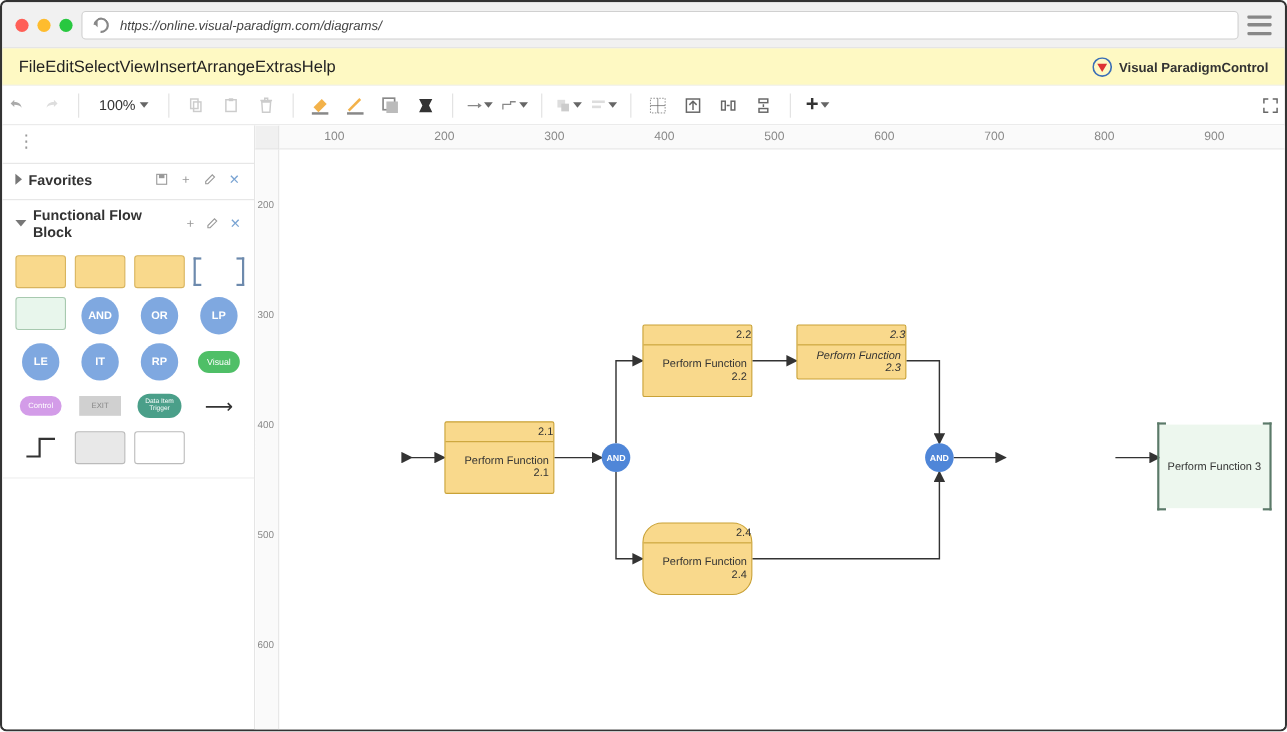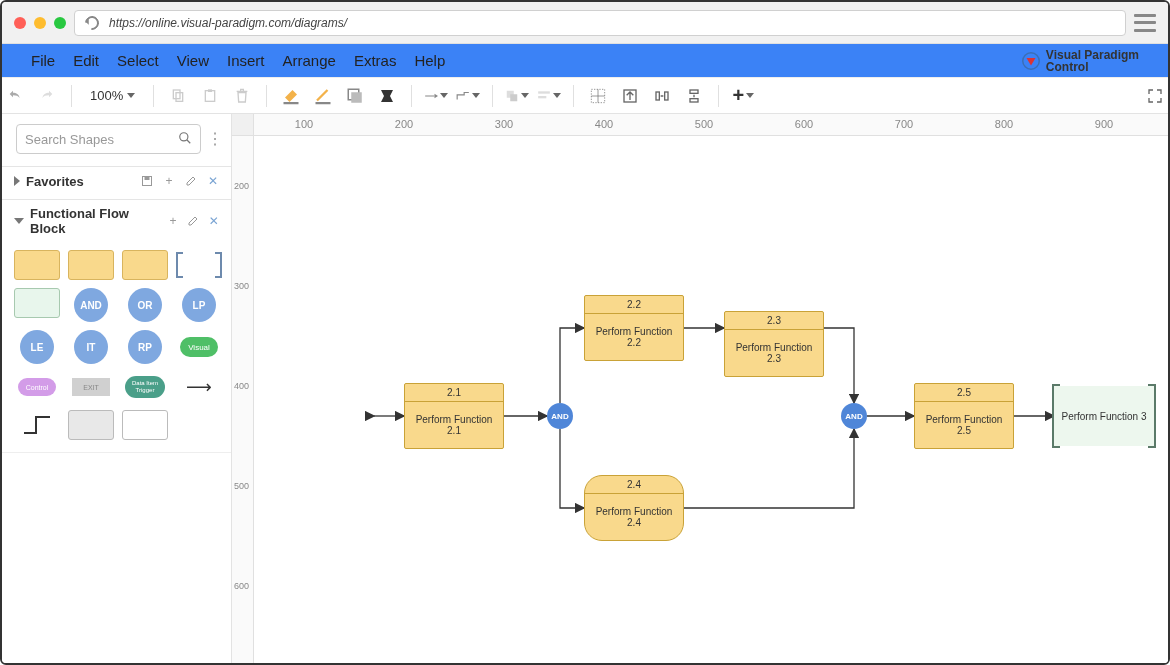--- a/index.html
+++ b/index.html
@@ -13,21 +13,21 @@
   .traffic-lights { display: flex; gap: 8px; }
   .tl { width: 12px; height: 12px; border-radius: 50%; }
   .tl.red { background:#ff5f57; } .tl.yellow{background:#febc2e;} .tl.green{background:#28c840;}
   .addr { flex:1; height:26px; background:#fff; border:1px solid #d0d0d0; border-radius:4px; display:flex; align-items:center; padding:0 10px; gap:10px; font-size:12px; color:#444; }
   .reload-icon { width:14px; height:14px; border:2px solid #888; border-radius:50%; border-left-color:transparent; transform:rotate(-40deg); position:relative; }
   .reload-icon::after { content:""; position:absolute; top:-3px; left:-2px; border:3px solid transparent; border-right-color:#888; transform:rotate(40deg); }
   .hamburger { width:22px; height:18px; display:flex; flex-direction:column; justify-content:space-between; cursor:pointer; }
   .hamburger span{height:3px;background:#888;border-radius:1px;}
 
   
-  .menu-bar { height:34px; background:#3b82f6; display:flex; align-items:center; padding:0 29px; gap:18px; font-size:15px; color:#222; border-bottom:1px solid #eee; }
+  .menu-bar { height:34px; background:#fef9c3; display:flex; align-items:center; padding:0 15px; font-size:15px; color:#222; border-bottom:1px solid #eee; }
   .menu-bar .item { cursor:pointer; }
   .menu-bar .spacer { flex:1; }
   .brand { display:flex; align-items:center; gap:6px; font-size:12px; font-weight:bold; color:#333; line-height:1; }
   .brand-logo { width:18px; height:18px; }
 
   
   .toolbar { height:36px; background:#fff; border-bottom:1px solid #e3e3e3; display:flex; align-items:center; padding:0 1px; gap:8px; font-size:13px; color:#555; }
   .tb-sep { width:1px; height:22px; background:#e0e0e0; margin:0 4px; }
   .tb-btn { width:24px; height:24px; display:flex; align-items:center; justify-content:center; color:#888; cursor:pointer; border-radius:3px; }
   .tb-btn.disabled { color:#ccc; }
@@ -75,21 +75,21 @@
   
   .canvas-wrap { flex:1; position:relative; background:#fff; overflow:hidden; }
   .ruler-h { position:absolute; left:22px; top:0; right:0; height:22px; background:#fafafa; border-bottom:1px solid #e0e0e0; font-size:11px; color:#888; }
   .ruler-h span { position:absolute; top:4px; transform:translateX(-50%); }
   .ruler-v { position:absolute; left:0; top:22px; bottom:0; width:22px; background:#fafafa; border-right:1px solid #e0e0e0; font-size:9px; color:#888; }
   .ruler-v span { position:absolute; left:2px; transform:translateY(-50%); }
   .ruler-corner { position:absolute; left:0; top:0; width:22px; height:22px; background:#f0f0f0; border-right:1px solid #e0e0e0; border-bottom:1px solid #e0e0e0; }
   .canvas { position:absolute; left:22px; top:22px; right:0; bottom:0; background:#fff; }
 
   
-  .shape { position:absolute; font-size:10px; color:#333; display:flex; align-items:center; justify-content:center; text-align:center; }
+  .shape { position:absolute; font-size:10px; color:#333; display:flex; align-items:center; justify-content:center; text-align:right; }
   .fn-box { background:#f9d98c; border:1px solid #c9a237; border-radius:2px; flex-direction:column; }
   .fn-box .hdr { width:100%; border-bottom:1px solid #c9a237; padding:3px 0; font-size:10px; }
   .fn-box .body-lbl { flex:1; display:flex; align-items:center; justify-content:center; padding:0 4px; }
   .ref-box { background:#edf7ee; position:relative; }
   .ref-box::before, .ref-box::after { content:""; position:absolute; top:-2px; bottom:-2px; width:6px; border:2px solid #5b7a69; }
   .ref-box::before{left:-2px; border-right:none;} .ref-box::after{right:-2px; border-left:none;}
   .and-gate { width:26px; height:26px; border-radius:50%; background:#4f86d8; color:#fff; font-size:8px; font-weight:bold; }
 
   svg.edges { position:absolute; left:0; top:0; width:100%; height:100%; pointer-events:none; }
   .edge { stroke:#333; stroke-width:1.3; fill:none; marker-end:url(#arrowhead); }
@@ -124,21 +124,21 @@
     <span class="item">Insert</span>
     <span class="item">Arrange</span>
     <span class="item">Extras</span>
     <span class="item">Help</span>
     <span class="spacer"></span>
     <span class="brand">
       <svg class="brand-logo" viewBox="0 0 24 24">
         <circle cx="12" cy="12" r="11" fill="none" stroke="#3b6fb6" stroke-width="2"></circle>
         <path d="M6 8 L12 18 L18 8 Z" fill="#d33"></path>
       </svg>
-      <span style="display:flex;flex-direction:column;line-height:1;">
+      <span style="display:flex;flex-direction:row;line-height:1;">
         <span>Visual Paradigm</span>
         <span>Control</span>
       </span>
     </span>
   </div>
 
   <div class="toolbar">
     <div class="tb-btn">
         <svg width="16" height="16" viewBox="0 0 24 24">
           <path d="M9 14l-5-5 5-5v3c5 0 9 2 10 8-2-3-5-4-10-4v3z" fill="#aaa"></path>
@@ -259,29 +259,20 @@
         <svg width="16" height="16" viewBox="0 0 24 24">
           <path d="M3 9V3h6 M21 9V3h-6 M3 15v6h6 M21 15v6h-6" fill="none" stroke="#666" stroke-width="2"></path>
         </svg>
       </div>
   </div>
 
   <div class="body">
 
     <div class="sidebar">
       <div class="search-row">
-        <div class="search-box">
-          <span>Search Shapes</span>
-          <span class="search-icon">
-            <svg width="14" height="14" viewBox="0 0 24 24">
-                <circle cx="10" cy="10" r="7" fill="none" stroke="#777" stroke-width="2"></circle>
-                <path d="M15 15 L21 21" stroke="#777" stroke-width="2"></path>
-              </svg>
-          </span>
-        </div>
         <div class="dots-vertical">⋮</div>
       </div>
       <div class="side-divider"></div>
 
       <div class="panel-header">
         <span class="disclosure closed"></span>
         <span class="label">Favorites</span>
         <span class="spacer"></span>
         <span class="act">
             <svg width="12" height="12" viewBox="0 0 24 24">
@@ -402,38 +393,34 @@
 
         <div class="shape and-gate" style="left:293px; top:267px;">
           <span>AND</span>
         </div>
 
         <div class="shape fn-box" style="left:330px; top:159px; width:100px; height:66px;">
           <div class="hdr">2.2</div>
           <div class="body-lbl">Perform Function 2.2</div>
         </div>
 
-        <div class="shape fn-box" style="left:470px; top:175px; width:100px; height:66px;">
+        <div class="shape fn-box" style="left:470px; top:159px; width:100px; height:50px;font-style:italic;">
           <div class="hdr">2.3</div>
           <div class="body-lbl">Perform Function 2.3</div>
         </div>
 
         <div class="shape fn-box" style="left:330px; top:339px; width:100px; height:66px;border-radius:18px;">
           <div class="hdr">2.4</div>
           <div class="body-lbl">Perform Function 2.4</div>
         </div>
 
         <div class="shape and-gate" style="left:587px; top:267px;">
           <span>AND</span>
         </div>
 
-        <div class="shape fn-box" style="left:660px; top:247px; width:100px; height:66px;">
-          <div class="hdr">2.5</div>
-          <div class="body-lbl">Perform Function 2.5</div>
-        </div>
-
-        <div class="shape ref-box" style="left:800px; top:250px; width:100px; height:60px;">
+
+        <div class="shape ref-box" style="left:800px; top:250px; width:100px; height:76px;">
           <span>Perform Function 3</span>
         </div>
       </div>
     </div>
   </div>
 </div>
 
 </body></html>

